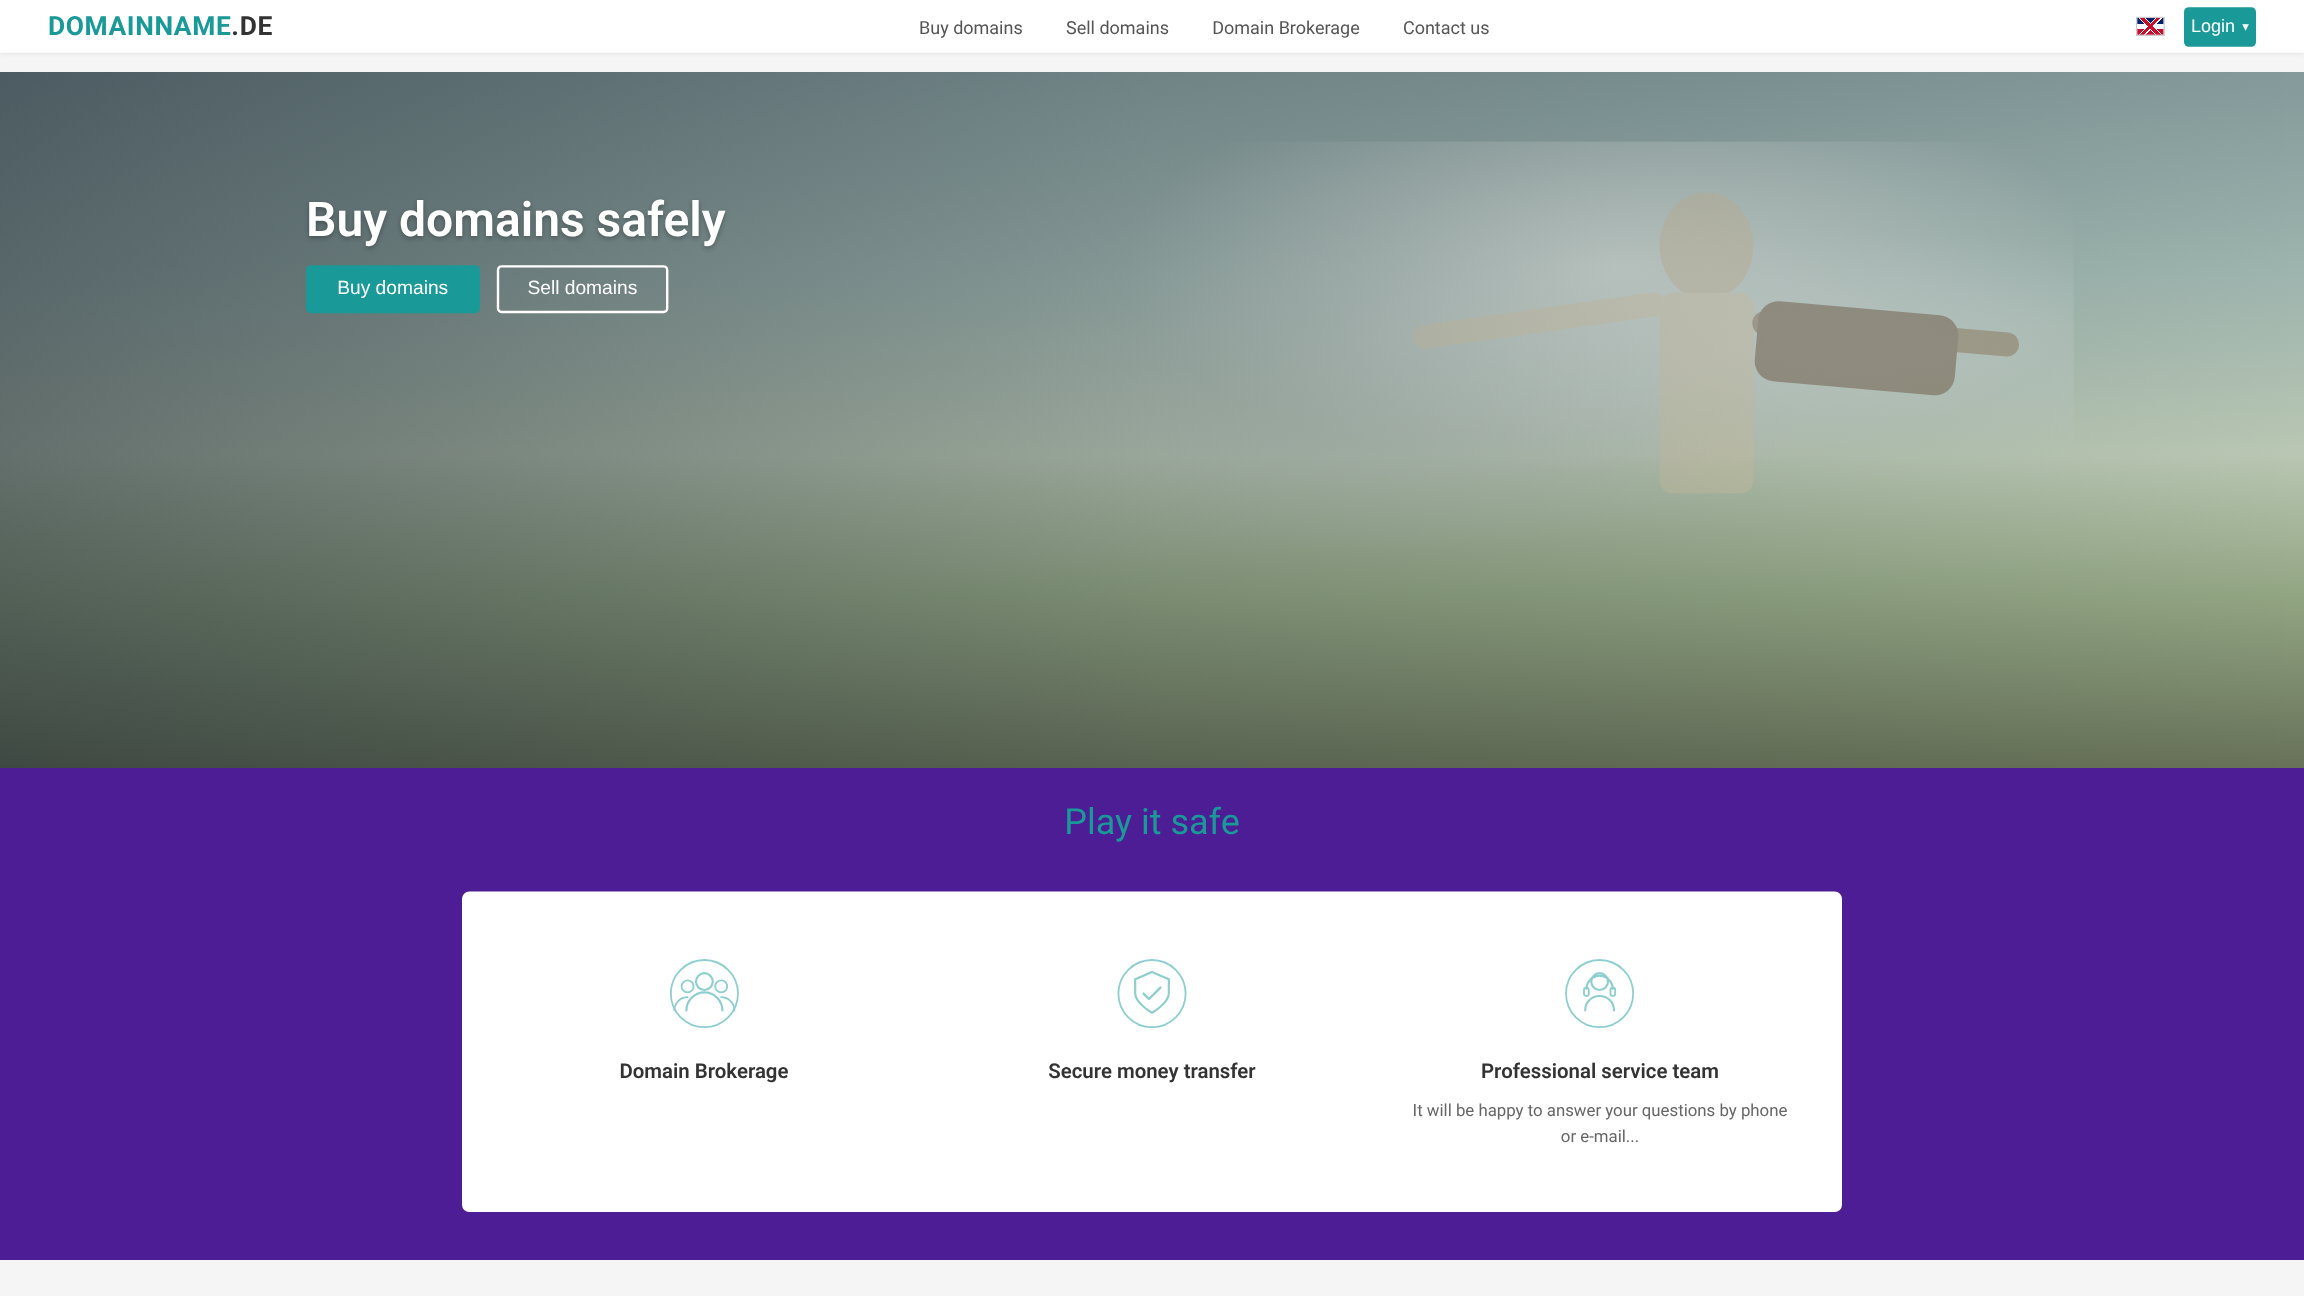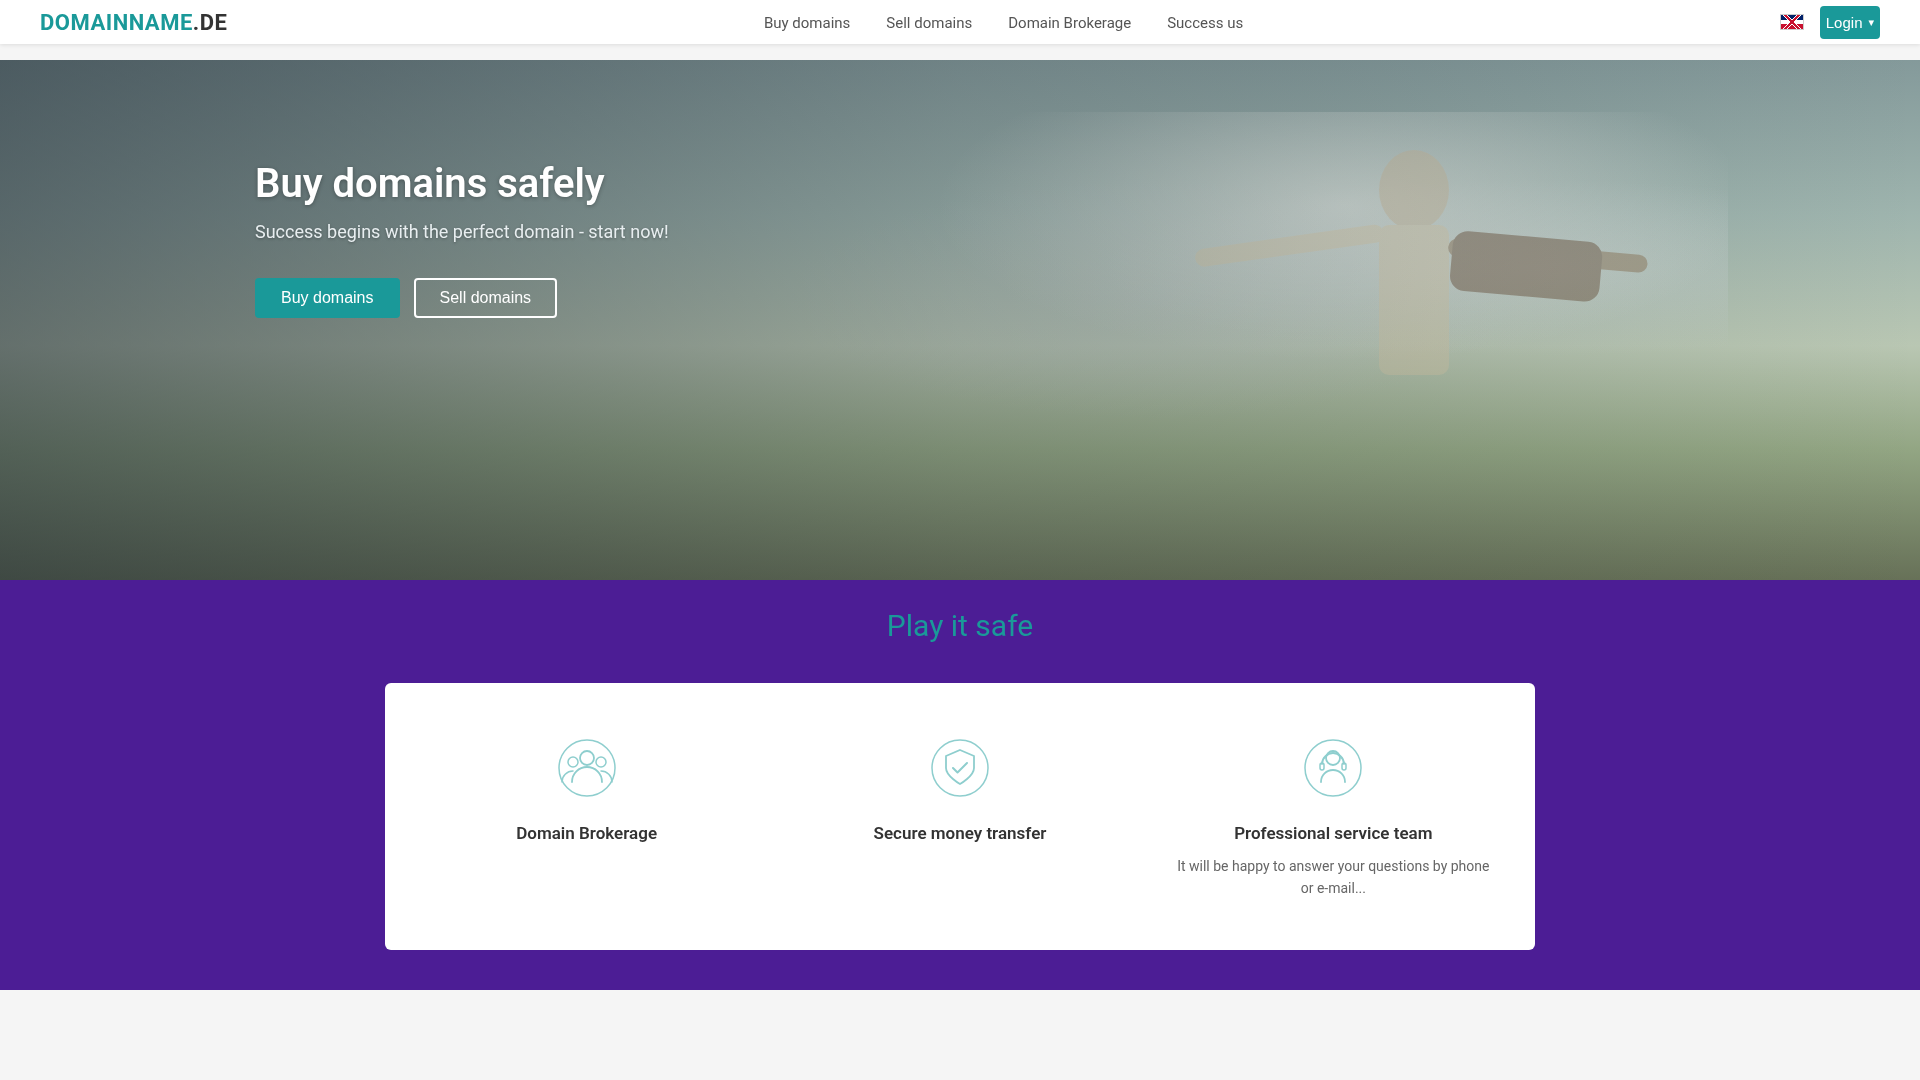--- a/index.html
+++ b/index.html
@@ -45,21 +45,21 @@
     .login-btn {
       background: #1a9999; color: #fff; border: none; border-radius: 4px;
       padding: 8px 6px; font-size: 15px; cursor: pointer;
       display: flex; align-items: center; gap: 6px;
     }
     .login-caret { font-size: 11px; }
 
     
     .hero {
       margin-top: 60px;
-      height: 520px;
+      height: 580px;
       position: relative;
       overflow: hidden;
       background: #4d7c0f;
     }
     .hero-sky {
       position: absolute; inset: 0;
       background: 
         linear-gradient(180deg, #8a9daa 0%, #a8bbc0 30%, #c5cfc5 55%, #9aaa90 75%, #6a7060 100%);
       opacity: 0.9;
     }
@@ -135,21 +135,21 @@
 <nav class="navbar">
   <a class="nav-logo" href="#">
     <span class="domain" style="color:#1a9999;">
       <span style="color:#1a9999;">DOMAINNAME</span><span style="color:#333;">.</span><span style="color:#333;">DE</span>
     </span>
   </a>
   <ul class="nav-links">
     <li><a href="#">Buy domains</a></li>
     <li><a href="#">Sell domains</a></li>
     <li><a href="#">Domain Brokerage</a></li>
-    <li><a href="#">Success us</a></li>
+    <li><a href="#">Contact us</a></li>
   </ul>
   <div class="nav-right">
     <span class="flag-icon" title="English"></span>
     <button class="login-btn">
       <span>Login</span>
       <span class="login-caret">▾</span>
     </button>
   </div>
 </nav>
 
@@ -165,21 +165,20 @@
 
       <rect x="200" y="190" width="190" height="18" rx="9" fill="#d4c8a8" transform="rotate(-8 200 190)"></rect>
       <rect x="455" y="178" width="200" height="18" rx="9" fill="#8a7050" transform="rotate(5 455 178)"></rect>
 
       <rect x="460" y="170" width="150" height="60" rx="15" fill="#6a5038" transform="rotate(5 460 170)"></rect>
     </svg>
   </div>
   <div class="hero-overlay"></div>
   <div class="hero-content">
     <h1 class="hero-title">Buy domains safely</h1>
-    <p class="hero-subtitle">Success begins with the perfect domain - start now!</p>
     <div class="hero-buttons">
       <button class="btn-primary">Buy domains</button>
       <button class="btn-secondary">Sell domains</button>
     </div>
   </div>
 </section>
 
 <section class="section">
   <h2 class="section-title">Play it safe</h2>
   <div class="cards-wrapper">

